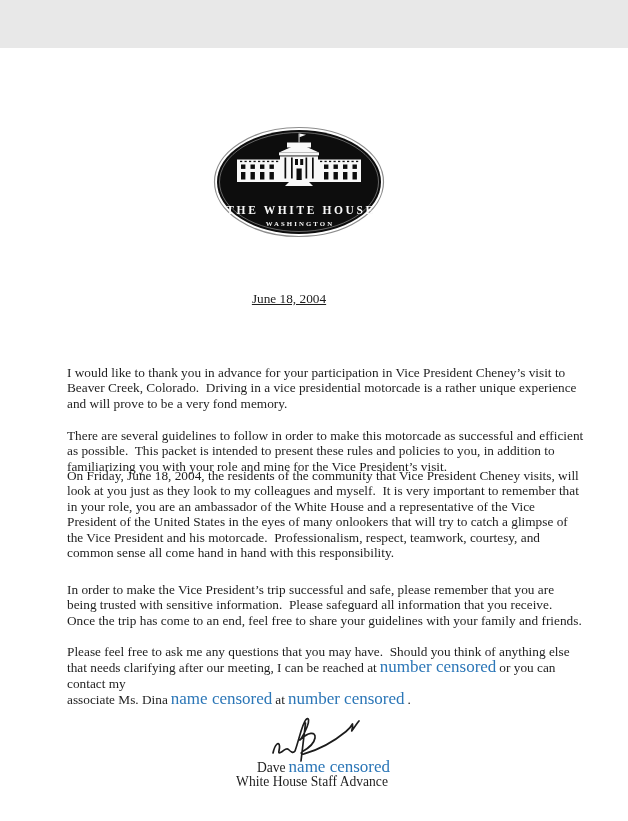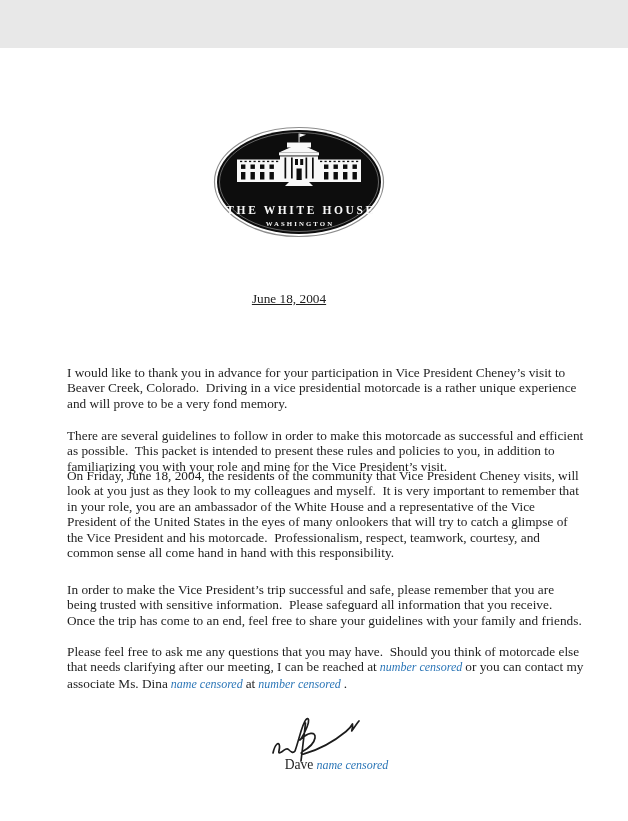--- a/index.html
+++ b/index.html
@@ -54,36 +54,35 @@
     line-height: 15.4px;
     white-space: pre-wrap;
   }
   .salutation { top: 289px; }
   .p1 { top: 317px; }
   .p2 { top: 380px; }
   .p3 { top: 420px; }
   .p4 { top: 534px; }
   .p5 { top: 596px; }
   .censored {
-    font-style: italic;
-    font-size: 12px;
+    font-size: 17px;
     color: #2b76b7;
     margin: 0 3px;
   }
   .signature-svg {
     position: absolute;
     left: 266px;
     top: 666px;
     width: 100px;
     height: 50px;
   }
   .sig-name {
     position: absolute;
     top: 709px;
-    left: 338px;
+    left: 325px;
     transform: translateX(-50%);
     font-size: 13.6px;
     white-space: nowrap;
   }
   .sig-title {
     position: absolute;
     top: 726px;
     left: 312px;
     transform: translateX(-50%);
     font-size: 13.6px;
@@ -189,27 +188,28 @@
   <div class="para p3">On Friday, June 18, 2004, the residents of the community that Vice President Cheney visits, will
 look at you just as they look to my colleagues and myself.  It is very important to remember that
 in your role, you are an ambassador of the White House and a representative of the Vice
 President of the United States in the eyes of many onlookers that will try to catch a glimpse of
 the Vice President and his motorcade.  Professionalism, respect, teamwork, courtesy, and
 common sense all come hand in hand with this responsibility.</div>
   <div class="para p4">In order to make the Vice President’s trip successful and safe, please remember that you are
 being trusted with sensitive information.  Please safeguard all information that you receive.
 Once the trip has come to an end, feel free to share your guidelines with your family and friends.</div>
 
-  <div class="para p5"><span>Please feel free to ask me any questions that you may have.  Should you think of motorcade else
+  <div class="para p5"><span>Please feel free to ask me any questions that you may have.  Should you think of anything else
 that needs clarifying after our meeting, I can be reached at</span><span class="censored">number censored</span><span>or you can contact my
 associate Ms. Dina</span><span class="censored">name censored</span><span>at</span><span class="censored">number censored</span><span>.</span></div>
 
   <svg class="signature-svg" viewBox="0 0 100 50" aria-hidden="true">
     <path d="M7,39 C9,30 13,27 13.5,32 C14,36 11,40 14.5,38.5 C18,37 20,33 22.5,35.5
              C25,38 27,39.5 29,37 C33,26 36,10 40,5.5 C43,2.5 43.5,7 41,13 C38.5,19 36.5,23 34,26
              M39.5,9 C38,22 36.5,34 35,47
              M34,26 C42,18 50,17 49,24 C48,30 41,35 36.5,37.5 C34.5,38.8 34.8,40.6 38,39.9
              C50,36.5 66,29 80,17.5 C83,15 85.5,12 86.5,10 C87,12.5 86.2,15 85.7,17 C88.2,13.5 90.6,10 93,7" fill="none" stroke="#1c1c1c" stroke-width="1.7" stroke-linecap="round" stroke-linejoin="round"></path>
   </svg>
 
   <div class="sig-name"><span>Dave</span><span class="censored">name censored</span></div>
+  <div class="sig-title">White House Staff Advance</div>
 
 </div>
 
 </body></html>

